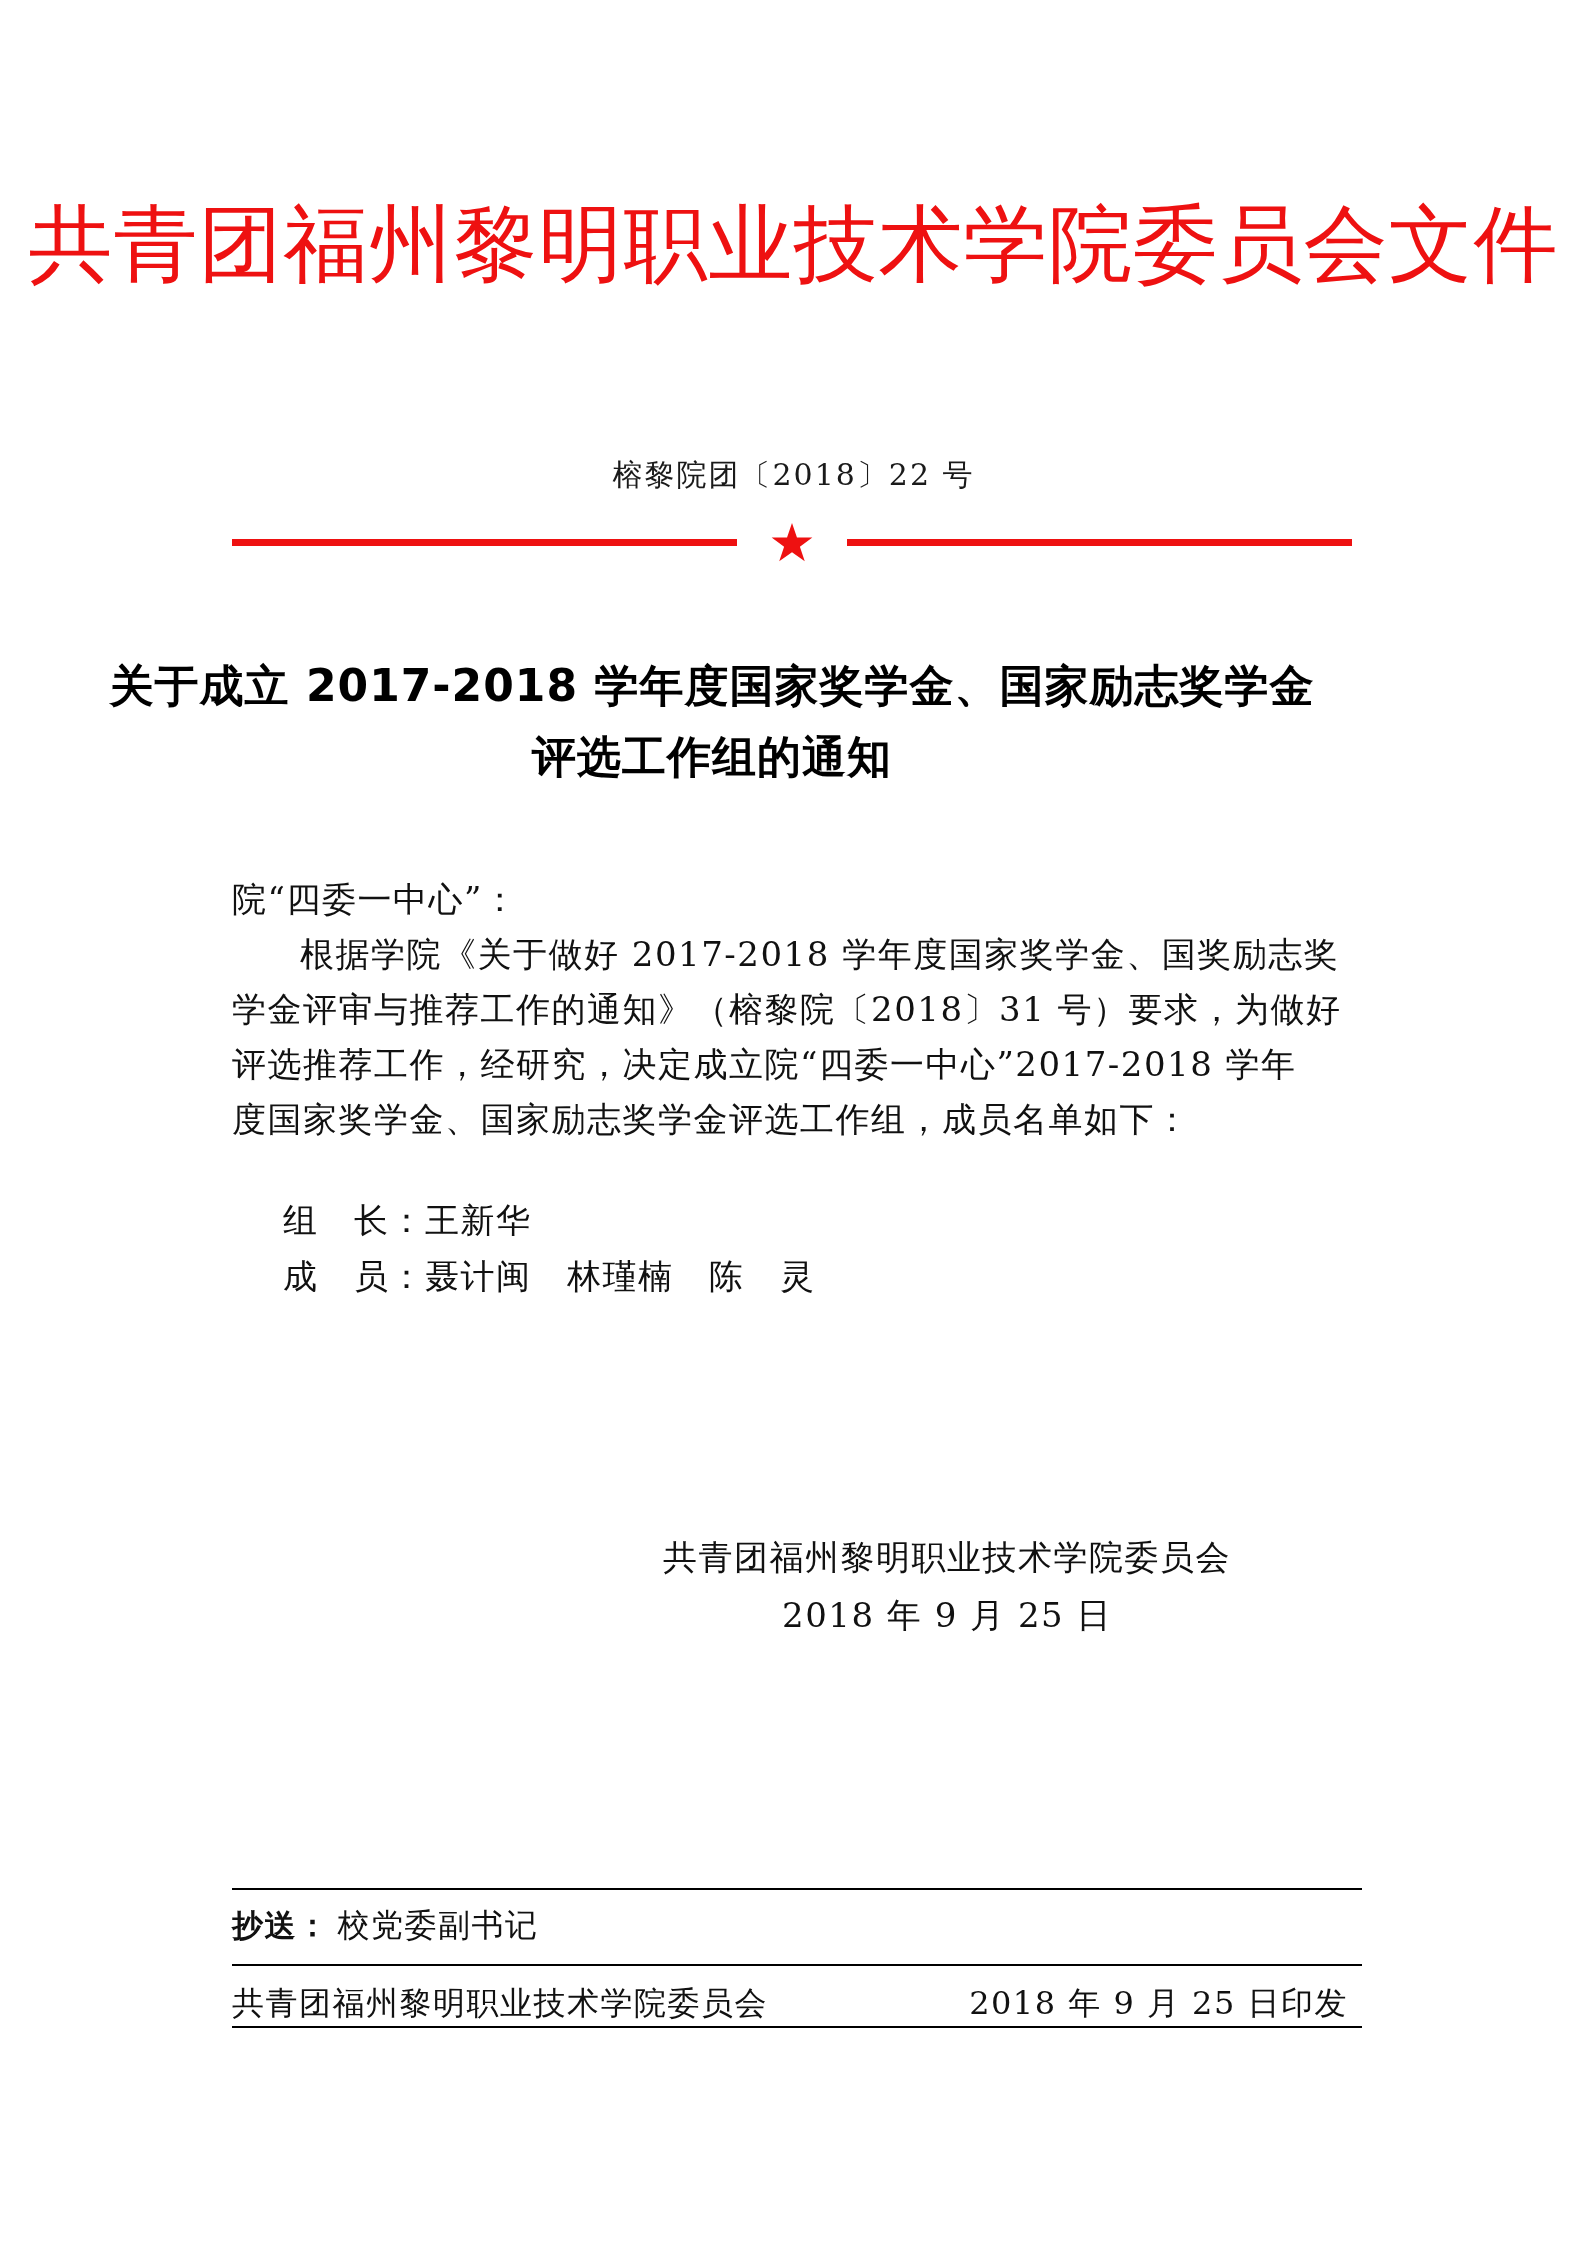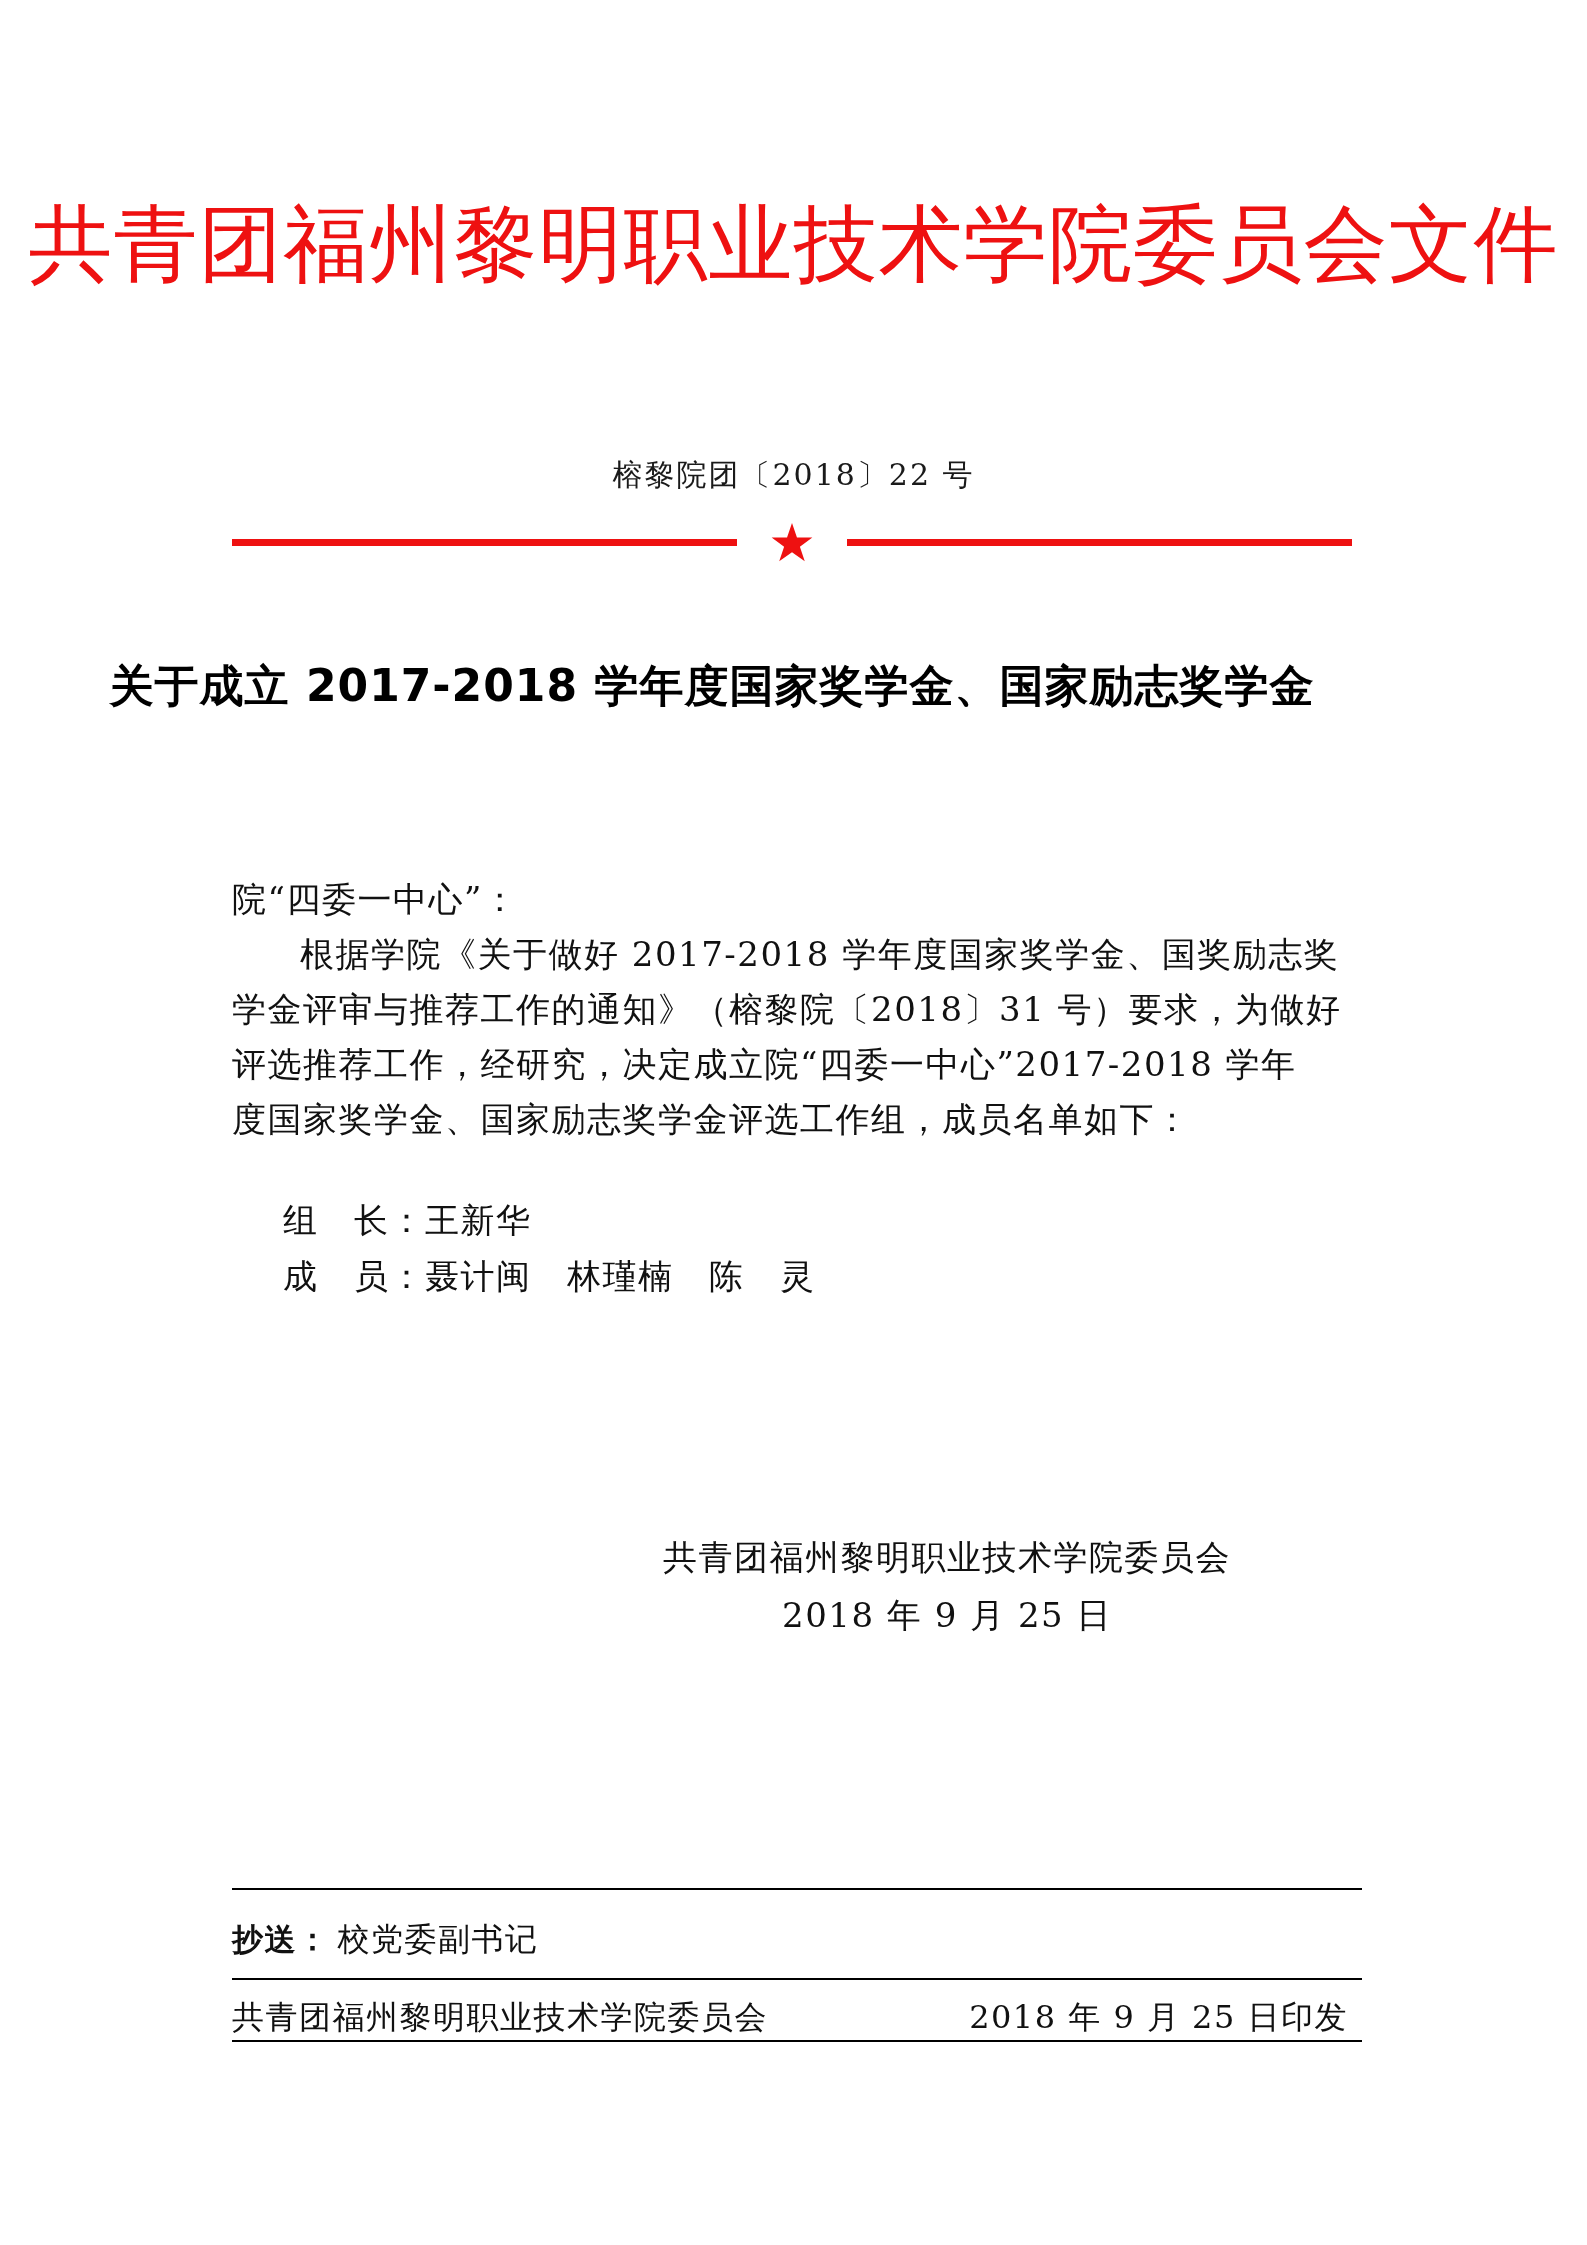--- a/index.html
+++ b/index.html
@@ -141,21 +141,21 @@
     top: 1888px;
     left: 232px;
     width: 1130px;
   }
   .footer .rule {
     width: 100%;
     height: 2px;
     background: #000000;
   }
   .footer .cc-row {
-    padding: 28px 0 16px 0;
+    padding: 14px 0 16px 0;
     font-size: 32px;
     color: #111111;
     letter-spacing: 1.5px;
     white-space: nowrap;
   }
   .footer .cc-label {
     font-family: "DejaVu Sans", "Liberation Sans", sans-serif;
     font-weight: bold;
     font-size: 31px;
   }
@@ -184,20 +184,21 @@
   <div class="red-rule">
     <div class="bar left"></div>
     <div class="bar right"></div>
     <svg class="star" viewBox="0 0 100 95">
       <polygon points="50,0 61.8,34.5 98.5,34.5 68.8,56.3 80.4,91 50,69.5 19.6,91 31.2,56.3 1.5,34.5 38.2,34.5" fill="#ee1111"></polygon>
     </svg>
   </div>
 
   <div class="doc-title">
     <span class="tline">关于成立 2017-2018 学年度国家奖学金、国家励志奖学金</span>
+    <span class="tline">评选工作组的通知</span>
   </div>
 
   <div class="body-block">
     <span class="bline">院“四委一中心”：</span>
     <span class="bline indent">根据学院《关于做好 2017-2018 学年度国家奖学金、国奖励志奖</span>
     <span class="bline">学金评审与推荐工作的通知》（榕黎院〔2018〕31 号）要求，为做好</span>
     <span class="bline">评选推荐工作，经研究，决定成立院“四委一中心”2017-2018 学年</span>
     <span class="bline">度国家奖学金、国家励志奖学金评选工作组，成员名单如下：</span>
   </div>
 

